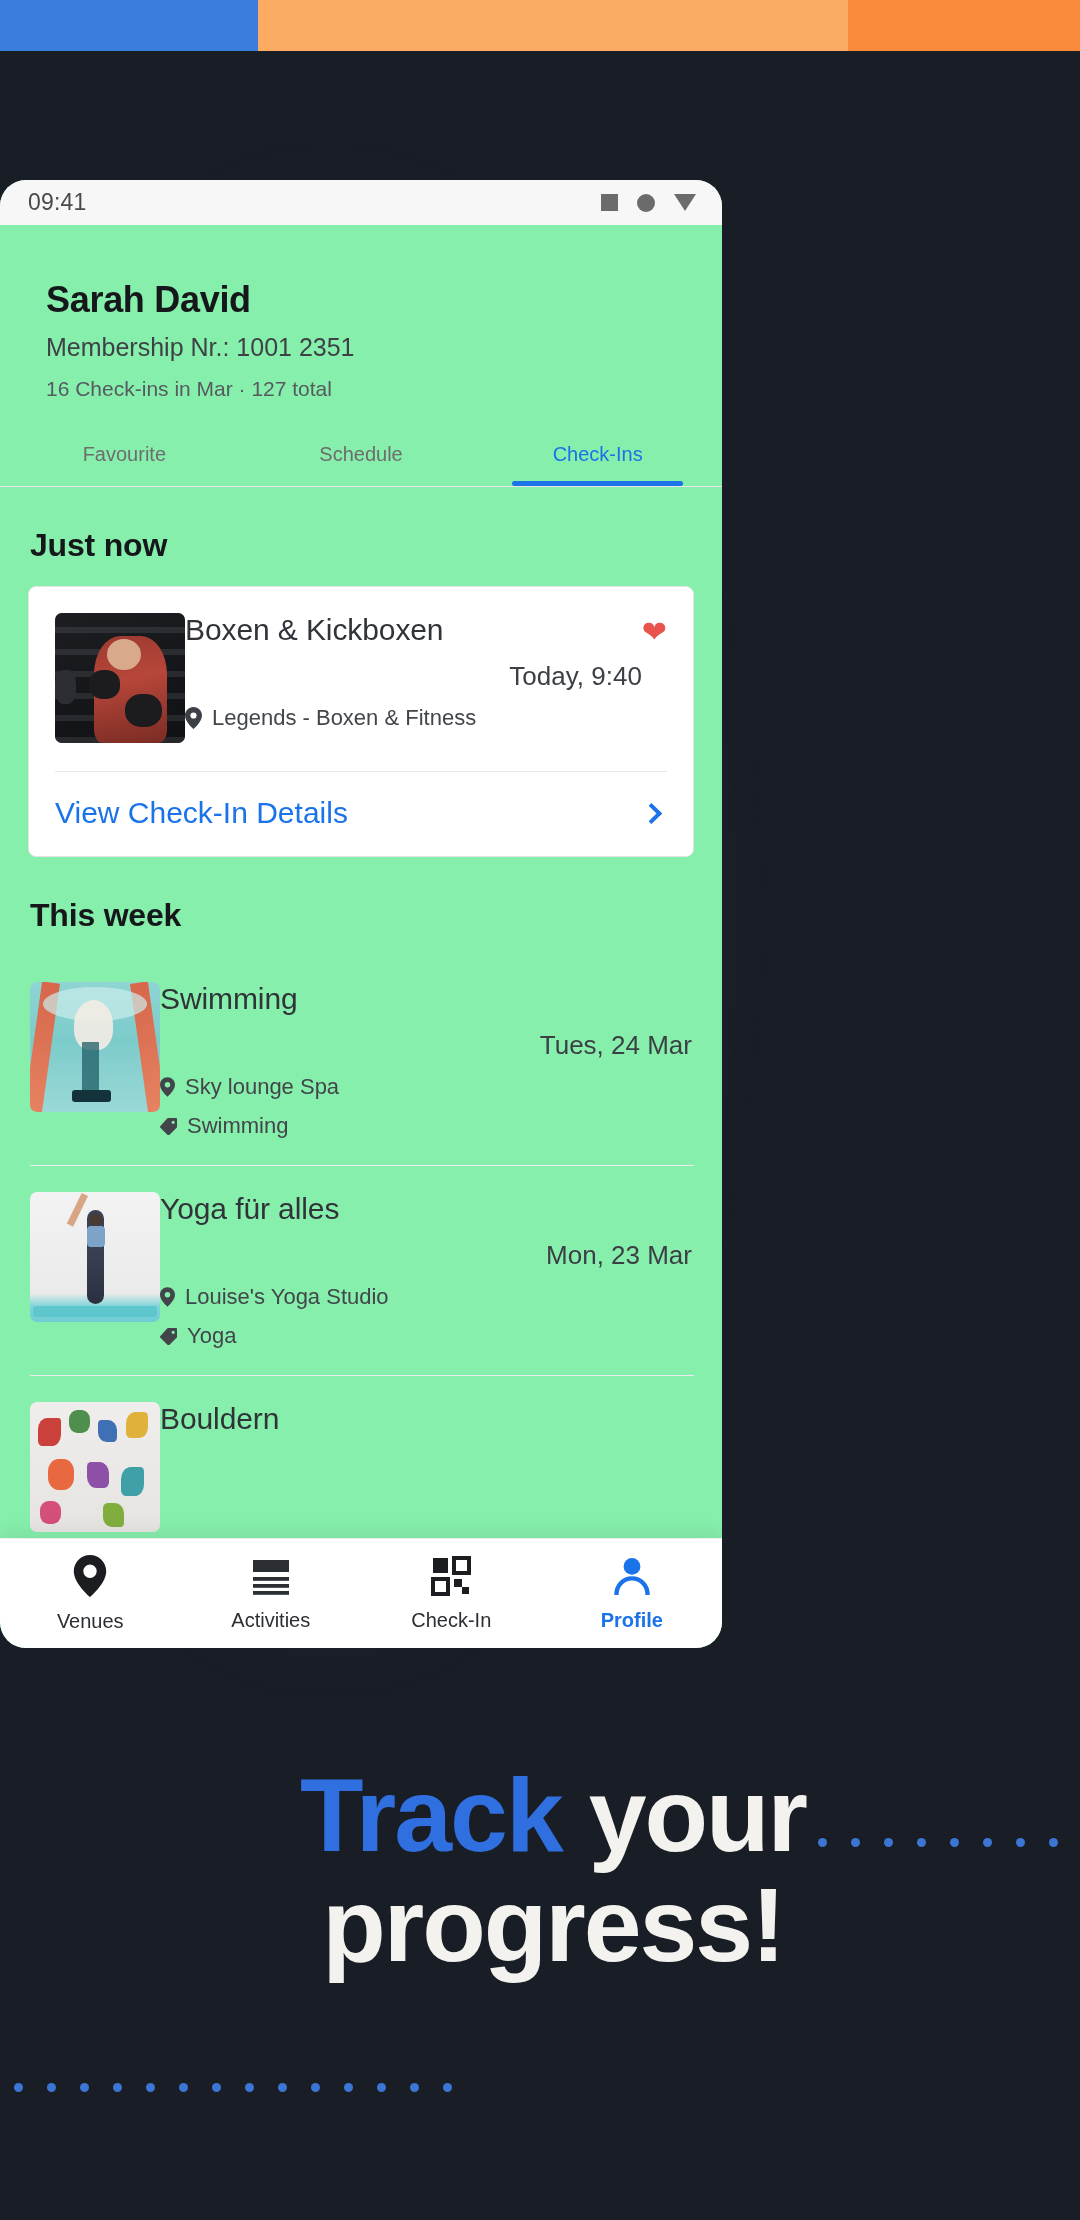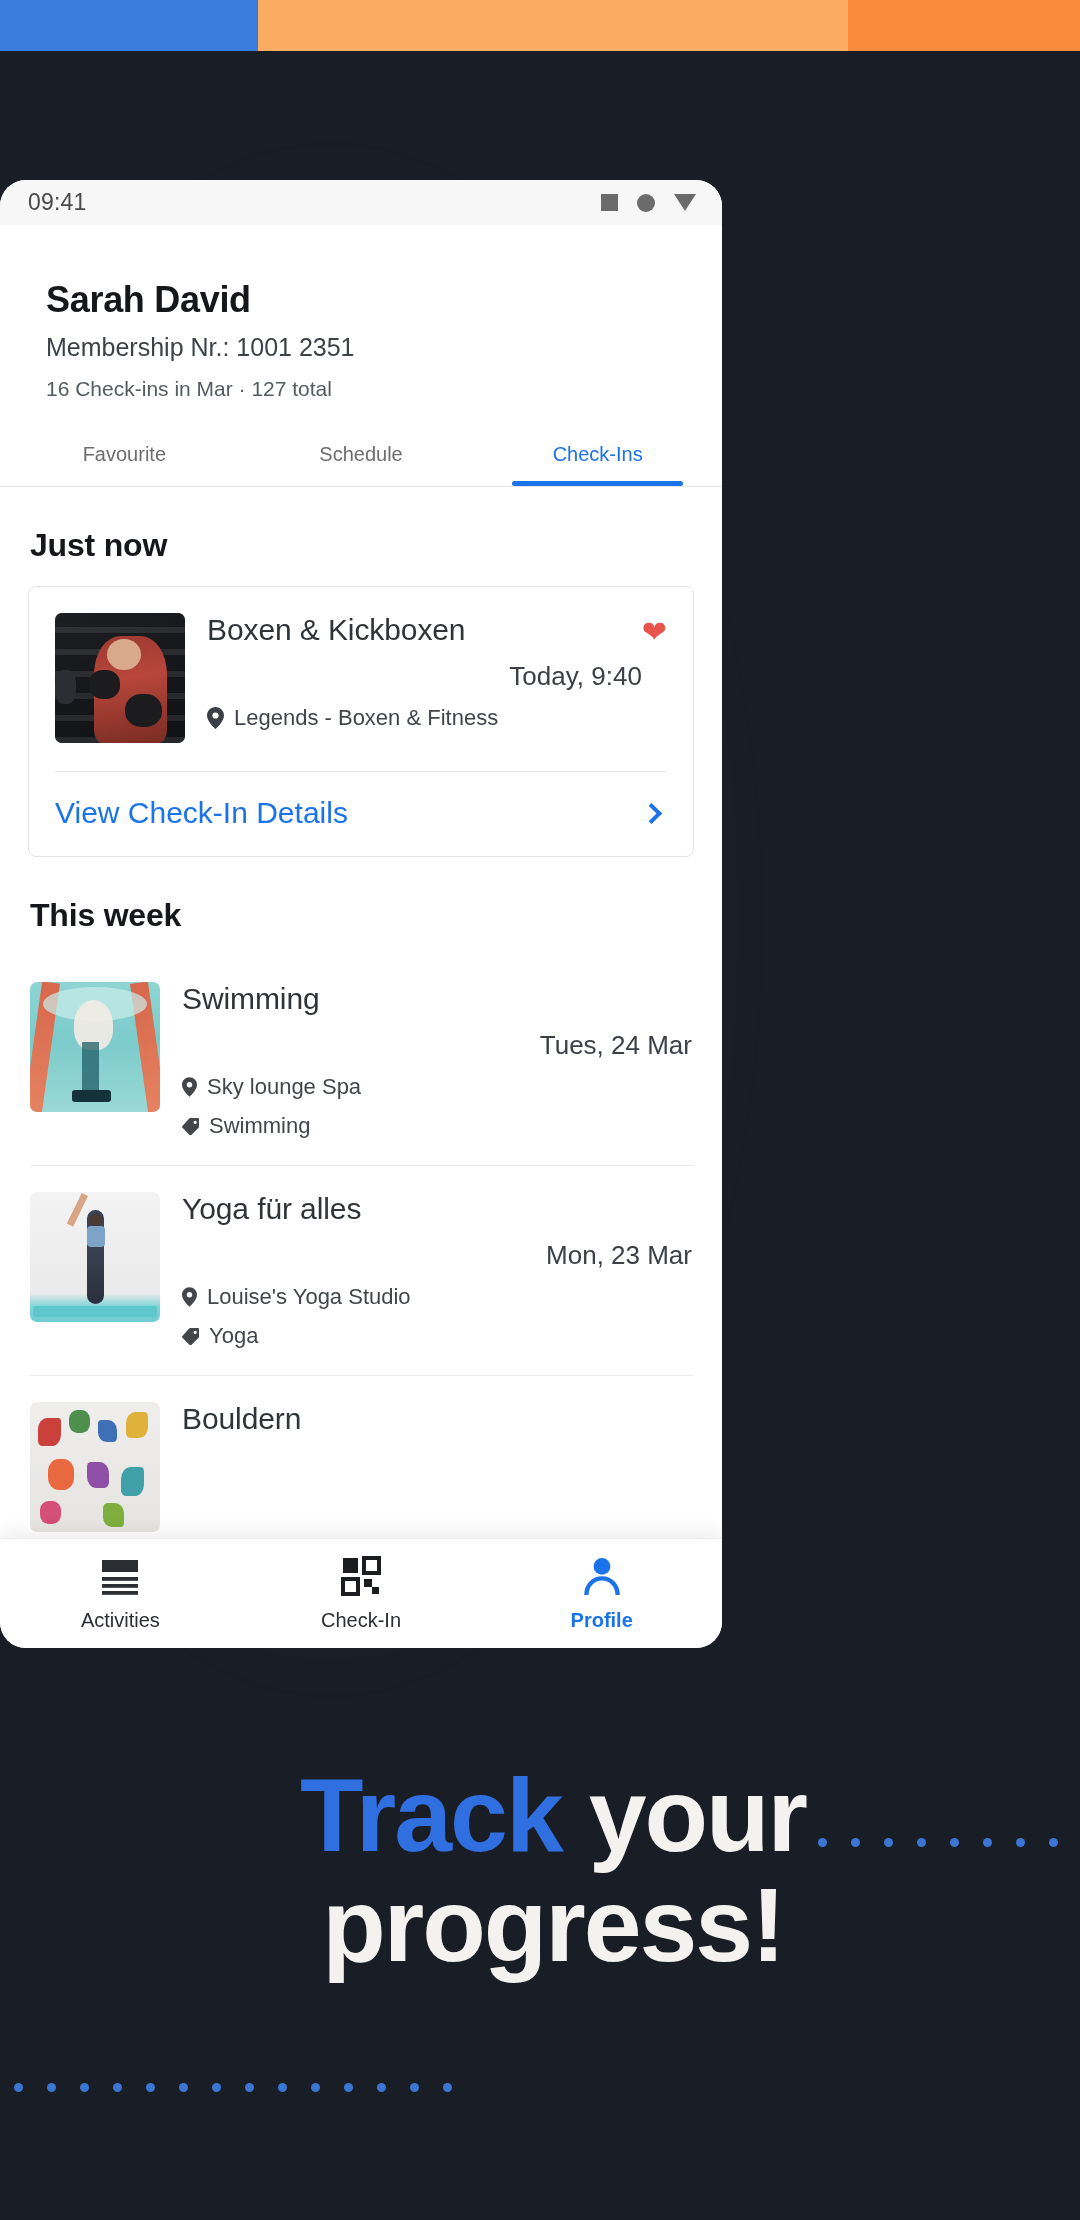--- a/index.html
+++ b/index.html
@@ -44,21 +44,21 @@
     filter: blur(18px);
     pointer-events: none;
   }
 
   .phone {
     position: absolute;
     left: 0px;
     top: 180px;
     width: 722px;
     height: 1468px;
-    background: #ffffff;
+    background: #86efac;
     border-radius: 26px;
     overflow: hidden;
   }
 
   
   .statusbar {
     height: 45px;
     background: #f7f7f7;
     display: flex;
     align-items: center;
@@ -250,21 +250,21 @@
   .th-boulder .h1 { position:absolute; left:6%;  top:12%; width:18%; height:22%; background:#c9413a; border-radius:40% 12% 40% 18%; }
   .th-boulder .h2 { position:absolute; left:30%; top:6%;  width:16%; height:18%; background:#4f8f4d; border-radius:40%; }
   .th-boulder .h3 { position:absolute; left:52%; top:14%; width:15%; height:17%; background:#3f6fb5; border-radius:18% 46% 20% 44%; }
   .th-boulder .h4 { position:absolute; left:74%; top:8%;  width:17%; height:20%; background:#e0b23c; border-radius:44% 18% 40% 20%; }
   .th-boulder .h5 { position:absolute; left:14%; top:44%; width:20%; height:24%; background:#e8683f; border-radius:40%; }
   .th-boulder .h6 { position:absolute; left:44%; top:46%; width:17%; height:20%; background:#8e4fa6; border-radius:18% 44% 22% 42%; }
   .th-boulder .h7 { position:absolute; left:70%; top:50%; width:18%; height:22%; background:#3fa0a8; border-radius:42% 16% 40% 20%; }
   .th-boulder .h8 { position:absolute; left:8%;  top:76%; width:16%; height:18%; background:#d44f7a; border-radius:40%; }
   .th-boulder .h9 { position:absolute; left:56%; top:78%; width:16%; height:18%; background:#7fae3e; border-radius:22% 44% 18% 42%; }
 
-  .entry-body { padding-left: 22px; flex: 1; min-width: 0; }
+  .entry-body { flex: 1; min-width: 0; }
   .entry-title {
     font-size: 30px;
     color: #303338;
     letter-spacing: -0.1px;
   }
   .entry-sub {
     font-size: 26px;
     color: #3c4046;
     margin-top: 14px;
     text-align: right;
@@ -518,20 +518,28 @@
         </div>
         <div class="entry-body">
           <div class="entry-title">Bouldern</div>
         </div>
       </div>
 
     </div>
 
     <div class="bottomnav">
 
+      <div class="nav-item">
+        <span>
+          <svg width="34" height="42" viewBox="0 0 17 22">
+              <path d="M8.5 0C3.8 0 0 3.8 0 8.5C0 14.9 8.5 22 8.5 22S17 14.9 17 8.5C17 3.8 13.2 0 8.5 0ZM8.5 12A3.5 3.5 0 1 1 8.5 5A3.5 3.5 0 0 1 8.5 12Z" fill="#1b1d21"></path>
+            </svg>
+        </span>
+        <span class="nav-label">Venues</span>
+      </div>
 
       <div class="nav-item">
         <span>
           <svg width="40" height="40" viewBox="0 0 20 20">
             <rect x="1" y="2" width="18" height="6" fill="#2b2e33"></rect>
             <rect x="1" y="10.5" width="18" height="1.9" fill="#2b2e33"></rect>
             <rect x="1" y="14" width="18" height="1.9" fill="#2b2e33"></rect>
             <rect x="1" y="17.5" width="18" height="1.9" fill="#2b2e33"></rect>
           </svg>
         </span>

